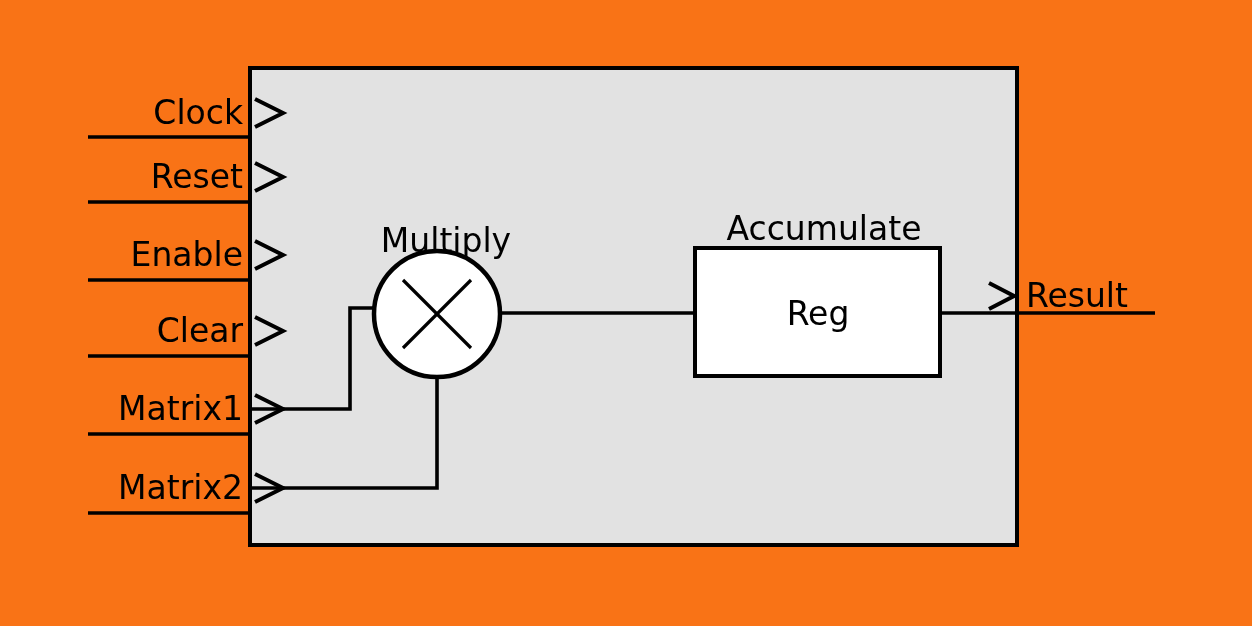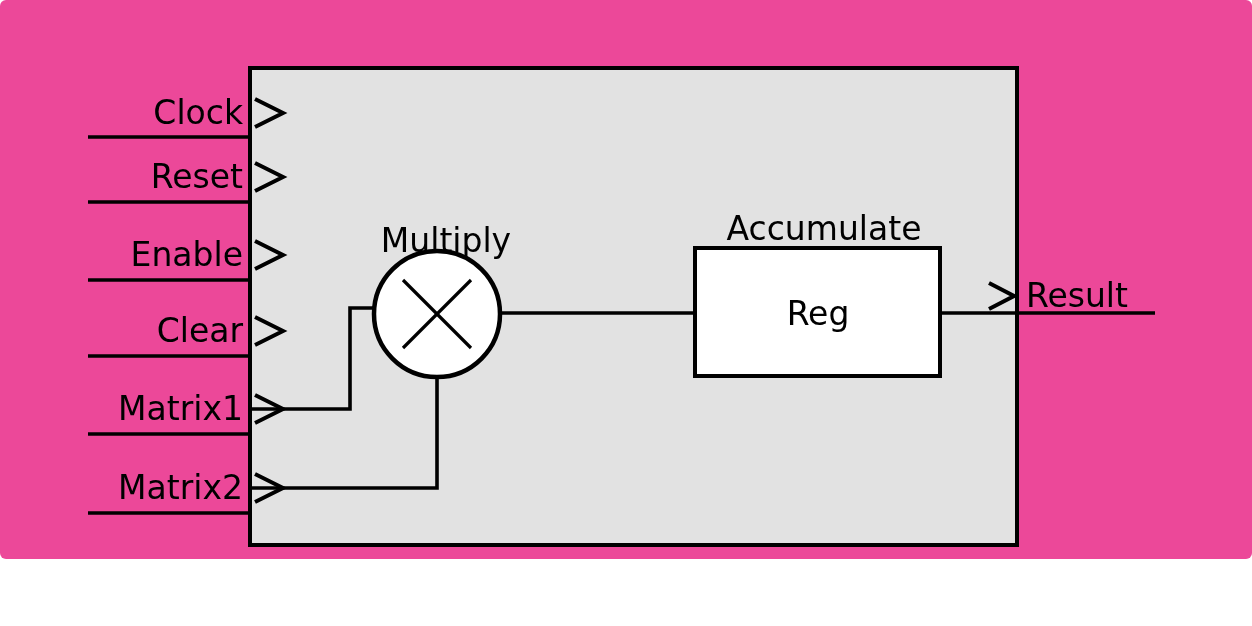--- a/index.html
+++ b/index.html
@@ -9,23 +9,22 @@
   }
   body {
     width: 1252px;
     height: 626px;
     font-family: "DejaVu Sans", sans-serif;
     overflow: hidden;
   }
   #diagram-root {
     position: relative;
     width: 1252px;
-    height: 559px;
-    background: #ec4899;
-    border-radius: 6px;
+    height: 626px;
+    background: #f97316;
   }
   svg.diagram {
     display: block;
     width: 1252px;
     height: 626px;
   }
   .block-body {
     fill: #e2e2e2;
     stroke: #000000;
     stroke-width: 4;

